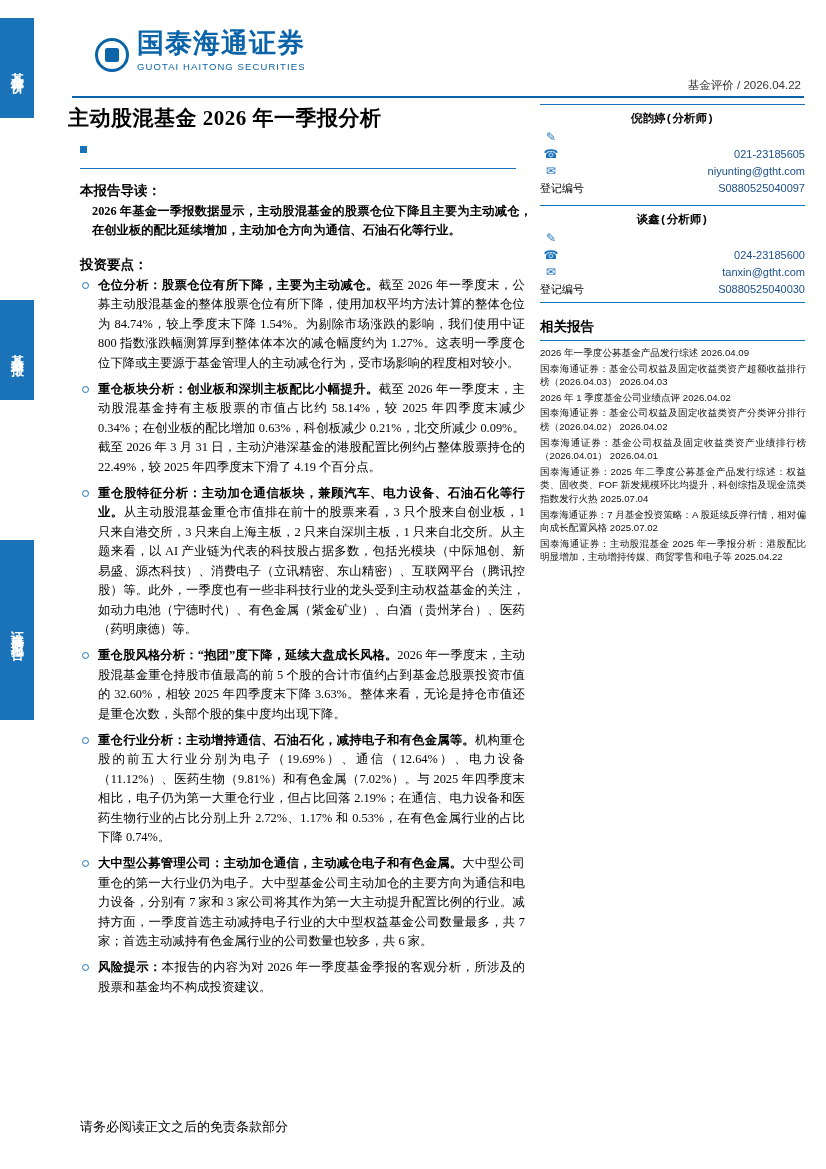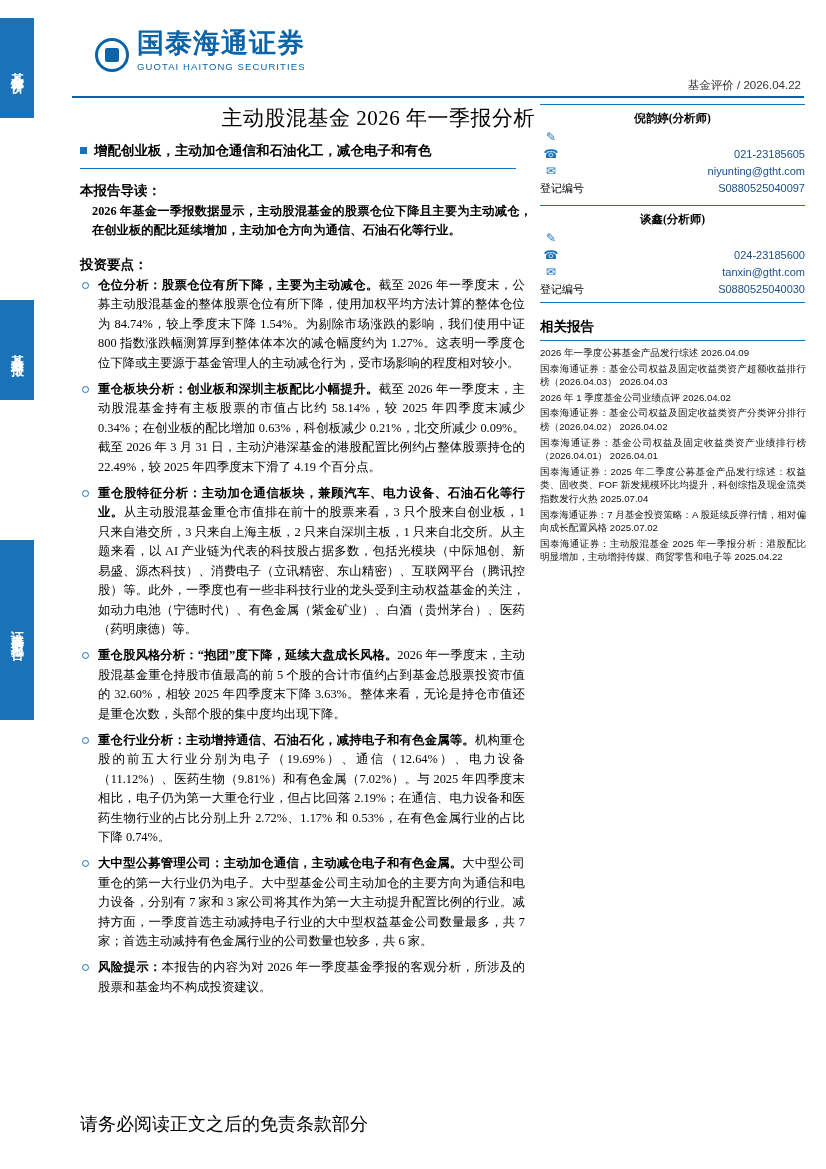--- a/index.html
+++ b/index.html
@@ -40,33 +40,33 @@
     font-family:"Liberation Sans","DejaVu Sans",sans-serif;
     font-size:9.5px;color:#0b64a8;letter-spacing:1.1px;margin-top:3px;
   }
   .hdr-meta{
     position:absolute;right:25px;top:78px;font-size:11.5px;color:#333;
     font-family:"Liberation Sans","DejaVu Sans",sans-serif;
   }
   .hdr-rule{position:absolute;left:72px;right:22px;top:96px;height:2px;background:#0b64a8;}
   
   .doc-title{
-    position:absolute;left:80px;top:104px;width:455px;
-    font-size:21px;font-weight:normal;letter-spacing:.5px;text-align:right;
+    position:absolute;left:68px;top:104px;width:455px;
+    font-size:21px;font-weight:bold;letter-spacing:.5px;
   }
   .doc-sub{
     position:absolute;left:80px;top:142px;width:470px;font-size:13.5px;font-weight:bold;
   }
   .doc-sub .sq{display:inline-block;width:7px;height:7px;background:#1a72b8;margin-right:7px;vertical-align:1px;}
   .title-rule{position:absolute;left:80px;right:310px;top:168px;height:1px;background:#1a72b8;}
   
   .analysts{position:absolute;left:540px;top:104px;width:265px;}
   .an-rule{height:1px;background:#1a72b8;margin:0 0 4px 0;}
   .an-block{padding:2px 0 4px 0;}
-  .an-name{text-align:center;font-size:11.5px;font-weight:bold;margin-bottom:3px;font-family:Liberation Serif, serif;}
+  .an-name{text-align:center;font-size:11.5px;font-weight:bold;margin-bottom:3px;font-family:Liberation Mono, monospace;}
   .an-row{display:flex;align-items:center;font-size:11px;line-height:17px;font-family:"Liberation Sans",sans-serif;}
   .an-ic{width:22px;flex:0 0 22px;text-align:center;color:#1a72b8;font-size:12px;}
   .an-val{flex:1;text-align:right;color:#1a4f8a;}
   .an-lab{font-size:11px;}
   .an-mail{color:#1a4f8a;}
   .an-sep{height:1px;background:#1a72b8;margin:4px 0;}
   
   .rel-title{position:absolute;left:540px;top:318px;font-size:13.5px;font-weight:bold;}
   .rel-rule{position:absolute;left:540px;right:21px;top:340px;height:1px;background:#1a72b8;}
   .rel-list{position:absolute;left:540px;top:346px;width:266px;font-size:9.6px;line-height:13.6px;
@@ -78,21 +78,21 @@
     line-height:19px;font-weight:bold;text-align:justify;}
   .pts-title{position:absolute;left:80px;top:256px;font-size:13.5px;font-weight:bold;}
   .points{position:absolute;left:80px;top:276px;width:445px;}
   .pt{position:relative;padding-left:18px;margin-bottom:7px;font-size:12.4px;line-height:19.4px;text-align:justify;}
   .pt:before{
     content:"";position:absolute;left:2px;top:6px;width:7px;height:7px;
     border:1.4px solid #1a72b8;border-radius:50%;box-sizing:border-box;
   }
   .pt b{font-weight:bold;}
   
-  .footer{position:absolute;left:80px;bottom:33px;font-size:18px;}
+  .footer{position:absolute;left:80px;bottom:33px;font-size:13px;}
 </style>
 </head>
 <body>
 
 <div class="left-strip">
   <div class="tab tab1">基金评价</div>
   <div class="tab tab2">基金季报</div>
   <div class="tab tab3">证券研究报告</div>
 </div>
 
@@ -100,21 +100,21 @@
   <div class="logo-mark"></div>
   <div>
     <div class="logo-cn">国泰海通证券</div>
     <div class="logo-en">GUOTAI HAITONG SECURITIES</div>
   </div>
 </div>
 <div class="hdr-meta">基金评价 / 2026.04.22</div>
 <div class="hdr-rule"></div>
 
 <div class="doc-title">主动股混基金 2026 年一季报分析</div>
-<div class="doc-sub"><span class="sq"></span><span>增配创业板，主动加仓通信和石油化工，减仓电子和有色</span></div>
+<div class="doc-sub"><span class="sq"></span></div>
 <div class="title-rule"></div>
 
 <div class="analysts">
   <div class="an-rule"></div>
   <div class="an-block">
     <div class="an-name">倪韵婷(分析师)</div>
     <div class="an-row">
       <span class="an-ic">✎</span>
       <span class="an-val"></span>
     </div>

